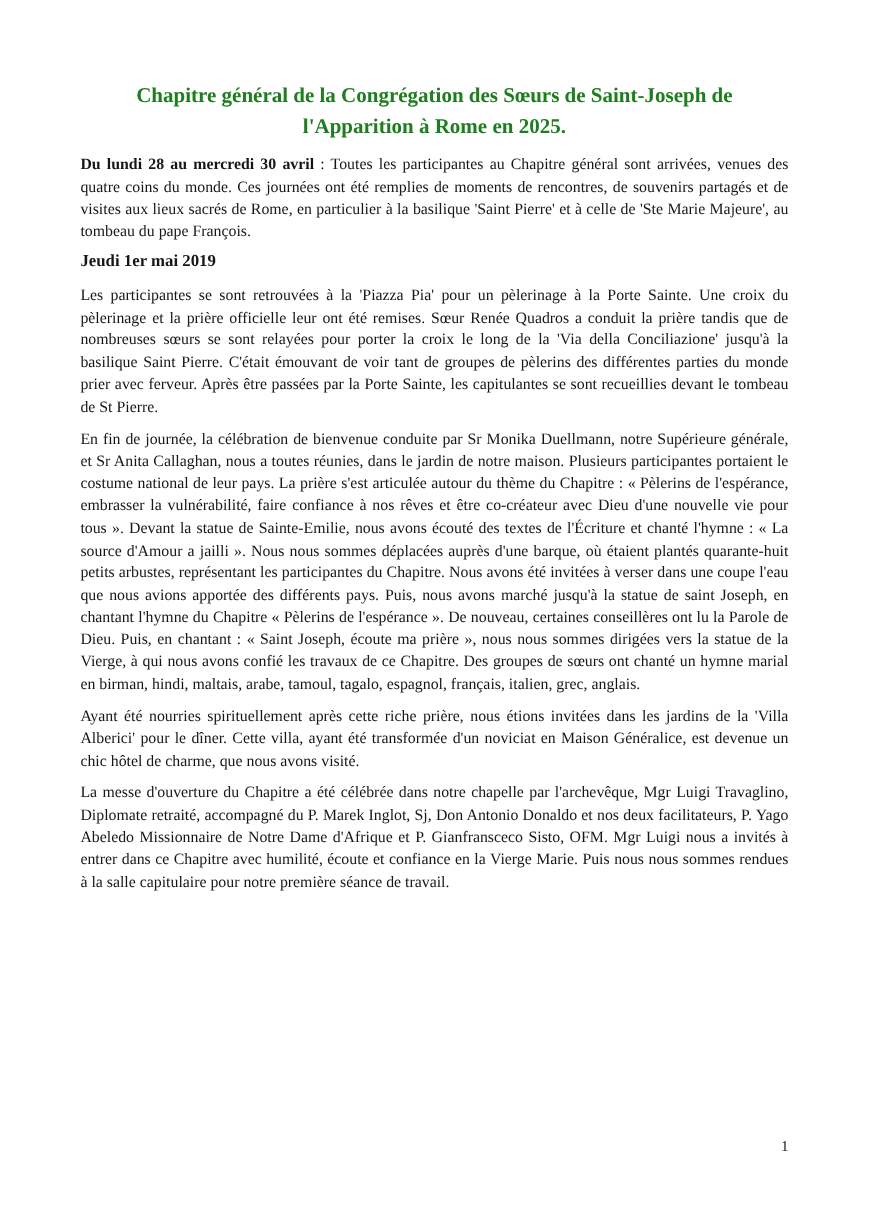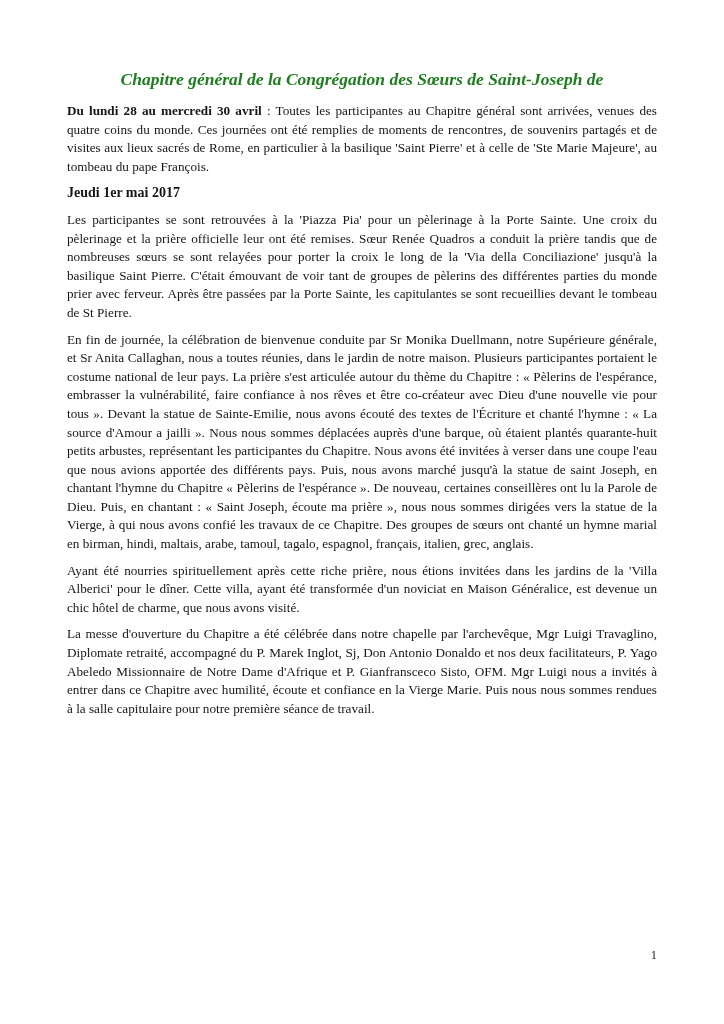--- a/index.html
+++ b/index.html
@@ -25,21 +25,20 @@
   .doc-title {
     margin: 0 0 10px 0;
     text-align: center;
     font-weight: bold;
     font-size: 17.5px;
     line-height: 26px;
   }
   .doc-title .title-line {
     display: block;
     white-space: nowrap;
-    font-style: italic;
   }
   p.body-par {
     margin: 5px 0 8px 0;
     font-size: 13.2px;
     line-height: 18.6px;
     text-align: justify;
     text-justify: inter-word;
   }
   h2.date-heading {
     margin: 0 0 8px 0;
@@ -57,25 +56,26 @@
   }
 </style>
 </head>
 <body>
 
 <div class="page">
   <div class="content">
 
     <h1 class="doc-title" style="color: rgb(30, 125, 30);">
       <span class="title-line">Chapitre général de la Congrégation des Sœurs de Saint-Joseph de</span>
+      <span class="title-line">l'Apparition à Rome en 2025.</span>
     </h1>
 
     <p class="body-par"><b>Du lundi 28 au mercredi 30 avril</b><span> : Toutes les participantes au Chapitre général sont arrivées, venues des quatre coins du monde. Ces journées ont été remplies de moments de rencontres, de souvenirs partagés et de visites aux lieux sacrés de Rome, en particulier à la basilique 'Saint Pierre' et à celle de 'Ste Marie Majeure', au tombeau du pape François.</span></p>
 
-    <h2 class="date-heading">Jeudi 1er mai 2017</h2>
+    <h2 class="date-heading">Jeudi 1er mai 2019</h2>
 
     <p class="body-par">Les participantes se sont retrouvées à la 'Piazza Pia' pour un pèlerinage à la Porte Sainte. Une croix du pèlerinage et la prière officielle leur ont été remises. Sœur Renée Quadros a conduit la prière tandis que de nombreuses sœurs se sont relayées pour porter la croix le long de la 'Via della Conciliazione' jusqu'à la basilique Saint Pierre. C'était émouvant de voir tant de groupes de pèlerins des différentes parties du monde prier avec ferveur.  Après être passées par la Porte Sainte, les capitulantes se sont recueillies devant le tombeau de St Pierre.</p>
 
     <p class="body-par">En fin de journée, la célébration de bienvenue conduite par Sr Monika Duellmann, notre Supérieure générale, et Sr Anita Callaghan, nous a toutes réunies, dans le jardin de notre maison. Plusieurs participantes portaient le costume national de leur pays. La prière s'est articulée autour du thème du Chapitre : « Pèlerins de l'espérance, embrasser la vulnérabilité, faire confiance à nos rêves et être co-créateur avec Dieu d'une nouvelle vie pour tous ».  Devant la statue de Sainte-Emilie, nous avons écouté des textes de l'Écriture et chanté l'hymne : « La source d'Amour a jailli ». Nous nous sommes déplacées auprès d'une barque, où étaient plantés quarante-huit petits arbustes, représentant les participantes du Chapitre. Nous avons été invitées à verser dans une coupe l'eau que nous avions apportée des différents pays. Puis, nous avons marché jusqu'à la statue de saint Joseph, en chantant l'hymne du Chapitre « Pèlerins de l'espérance ». De nouveau, certaines conseillères ont lu la Parole de Dieu. Puis, en chantant : «  Saint Joseph, écoute ma prière », nous nous sommes dirigées vers la statue de la Vierge, à qui nous avons confié les travaux de ce Chapitre. Des groupes de sœurs ont chanté un hymne marial en birman, hindi, maltais, arabe, tamoul, tagalo, espagnol, français, italien, grec, anglais.</p>
 
     <p class="body-par">Ayant été nourries spirituellement après cette riche prière, nous étions invitées dans les jardins de la 'Villa Alberici' pour le dîner. Cette villa, ayant été transformée d'un noviciat en Maison Généralice, est devenue  un chic hôtel de charme, que nous avons visité.</p>
 
 
     <p class="body-par">La messe d'ouverture du Chapitre a été célébrée dans notre chapelle par l'archevêque, Mgr Luigi Travaglino, Diplomate retraité, accompagné du P. Marek Inglot, Sj, Don Antonio Donaldo et nos deux facilitateurs, P. Yago Abeledo Missionnaire de Notre Dame d'Afrique et P. Gianfransceco Sisto, OFM. Mgr Luigi  nous a invités à entrer dans ce Chapitre avec  humilité, écoute et confiance en la Vierge Marie. Puis nous nous sommes rendues à la salle capitulaire pour notre première séance de travail.</p>
 

